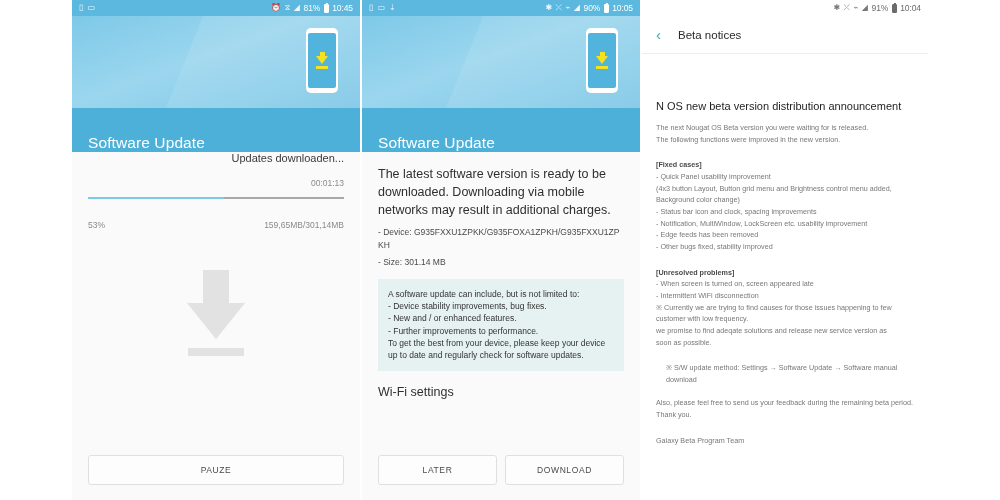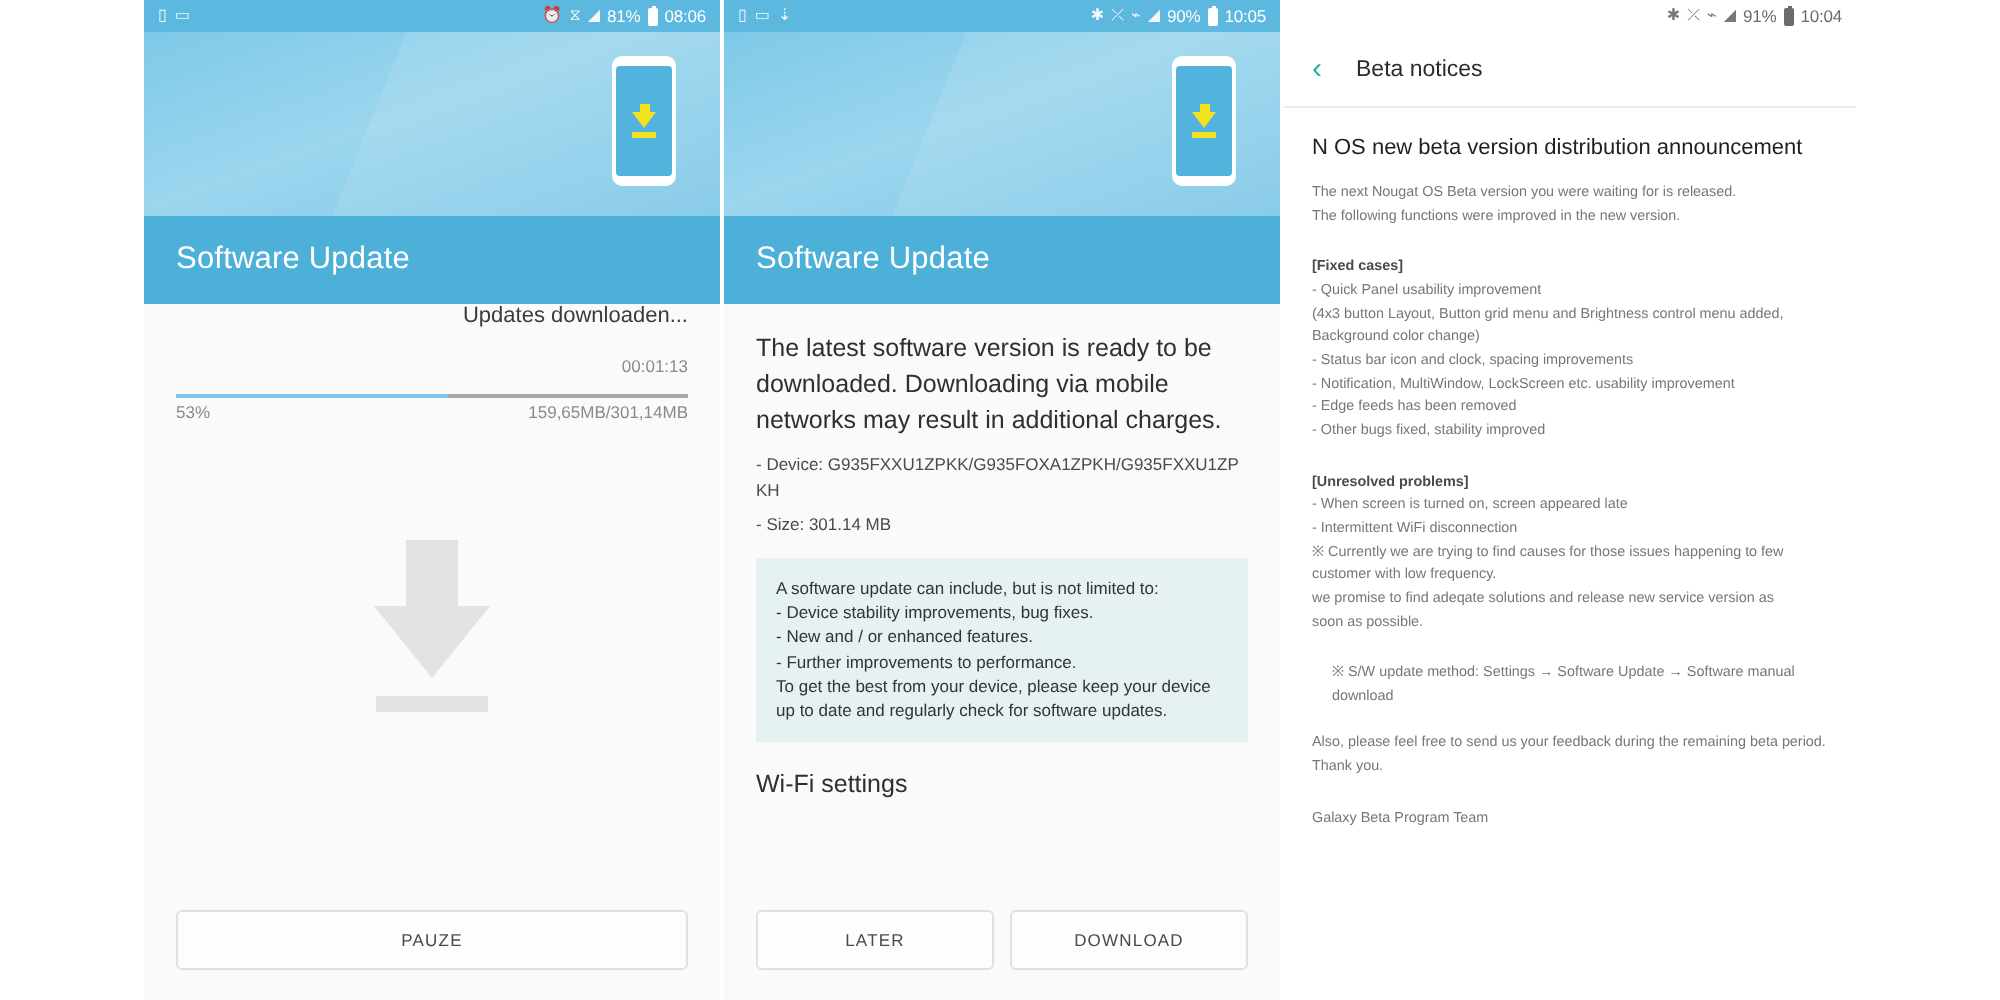--- a/index.html
+++ b/index.html
@@ -41,30 +41,30 @@
   .hero::after{ content:""; position:absolute; top:-40px; right:-60px; width:230px; height:190px;
                 background: rgba(255,255,255,.10); transform: rotate(22deg); }
   .phone-ill { position: absolute; right: 22px; top: 12px; width: 32px; height: 65px;
                background:#ffffff; border-radius:5px; padding:5px 2px; z-index:2;}
   .phone-screen { width:100%; height:100%; background:#52b4dd; border-radius:2px;
                   display:flex; align-items:center; justify-content:center; flex-direction:column;}
   .dl-arrow { width:0;height:0;border-left:6px solid transparent;border-right:6px solid transparent;
               border-top:8px solid #f5e11e; margin-top:-2px;}
   .dl-stem { width:5px;height:7px;background:#f5e11e;margin-bottom:-1px;}
   .dl-base { width:12px;height:2.5px;background:#f5e11e;margin-top:2px;}
-  .hero-band { height: 44px; background: #4cb0d8; display:flex; align-items:center; padding:0 16px;}
+  .hero-band { height: 44px; background: #4cb0d8; display:flex; align-items:flex-end; padding:0 16px;}
   .hero-title { color:#ffffff; font-size:15.5px; font-weight:400; letter-spacing:.1px;}
 
   
   .body1 { padding: 0 16px 0 16px; position: relative; height: 412px; text-align: right; }
   .dl-status { font-size: 11px; color:#3a3a3a; margin-bottom: 14px; }
   .timer { font-size: 8.5px; color:#8a8a8a; margin-bottom: 9px; }
   .progress-track { height: 2px; background:#a8a8a8; width:100%; position:relative; }
   .progress-fill { height:2px; background:#7ec9e8; position:absolute; left:0; top:0;}
-  .prog-row { display:flex; justify-content:space-between; margin-top:2px;
+  .prog-row { display:flex; justify-content:space-between; margin-top:21px;
               font-size:8.5px; color:#8a8a8a; }
   .big-arrow-wrap { position:absolute; left:0; right:0; top:118px; display:flex;
                     flex-direction:column; align-items:center; }
   .ba-stem { width:26px;height:34px;background:#e2e2e2; }
   .ba-head { width:0;height:0;border-left:29px solid transparent;border-right:29px solid transparent;
              border-top:36px solid #e2e2e2; margin-top:-1px;}
   .ba-base { width:56px;height:8px;background:#e2e2e2; margin-top:9px;}
 
   
   .btnbar { position:absolute; bottom:0; left:0; right:0; height:60px;
@@ -83,21 +83,21 @@
   .wn-body { font-size:8.5px; color:#333333; line-height:1.45; }
   .wifi-title { font-size:12.5px; color:#2f2f2f; margin-top:14px; }
   .wifi-desc { font-size:8.5px; color:#4a4a4a; margin-top:20px; line-height:1.45;}
 
   
   .appbar { height:38px; display:flex; align-items:center; padding:0 14px; gap:17px;
             background:#ffffff; border-bottom:1px solid #ececec;}
   .back-ico { color:#27b0a6; font-size:15px; line-height:1; }
   .appbar-title { font-size:11.5px; color:#2b2b2b; }
   .body3 { padding: 14px 14px 0 14px; height: 446px; overflow:hidden; }
-  .n-title { font-size:11px; color:#1f1f1f; margin-bottom:10px; }
+  .n-title { font-size:11px; color:#1f1f1f; margin-bottom:10px;margin-top:32px; }
   .n-p { font-size:7.2px; color:#777777; line-height:1.62; }
   .n-head { font-size:7.2px; color:#4a4a4a; font-weight:bold; line-height:1.62; } .gap12 { height:12px; } .gap14 { height:14px; }
 </style>
 </head>
 <body>
 
 <div class="stage">
 
   <div class="panel" id="panel-1">
 
@@ -106,21 +106,21 @@
         <span class="sb-ico">▯</span>
         <span class="sb-ico">▭</span>
       </div>
       <div class="sb-spacer"></div>
       <div class="sb-right">
         <span class="sb-ico">⏰</span>
         <span class="sb-ico">⧖</span>
         <span class="sb-ico">◢</span>
         <span class="sb-txt">81%</span>
         <span class="batt"></span>
-        <span class="sb-txt">08:06</span>
+        <span class="sb-txt">10:45</span>
       </div>
     </div>
 
     <div class="hero">
       <div class="phone-ill">
         <div class="phone-screen">
           <div class="dl-stem"></div>
           <div class="dl-arrow"></div>
           <div class="dl-base"></div>
         </div>

